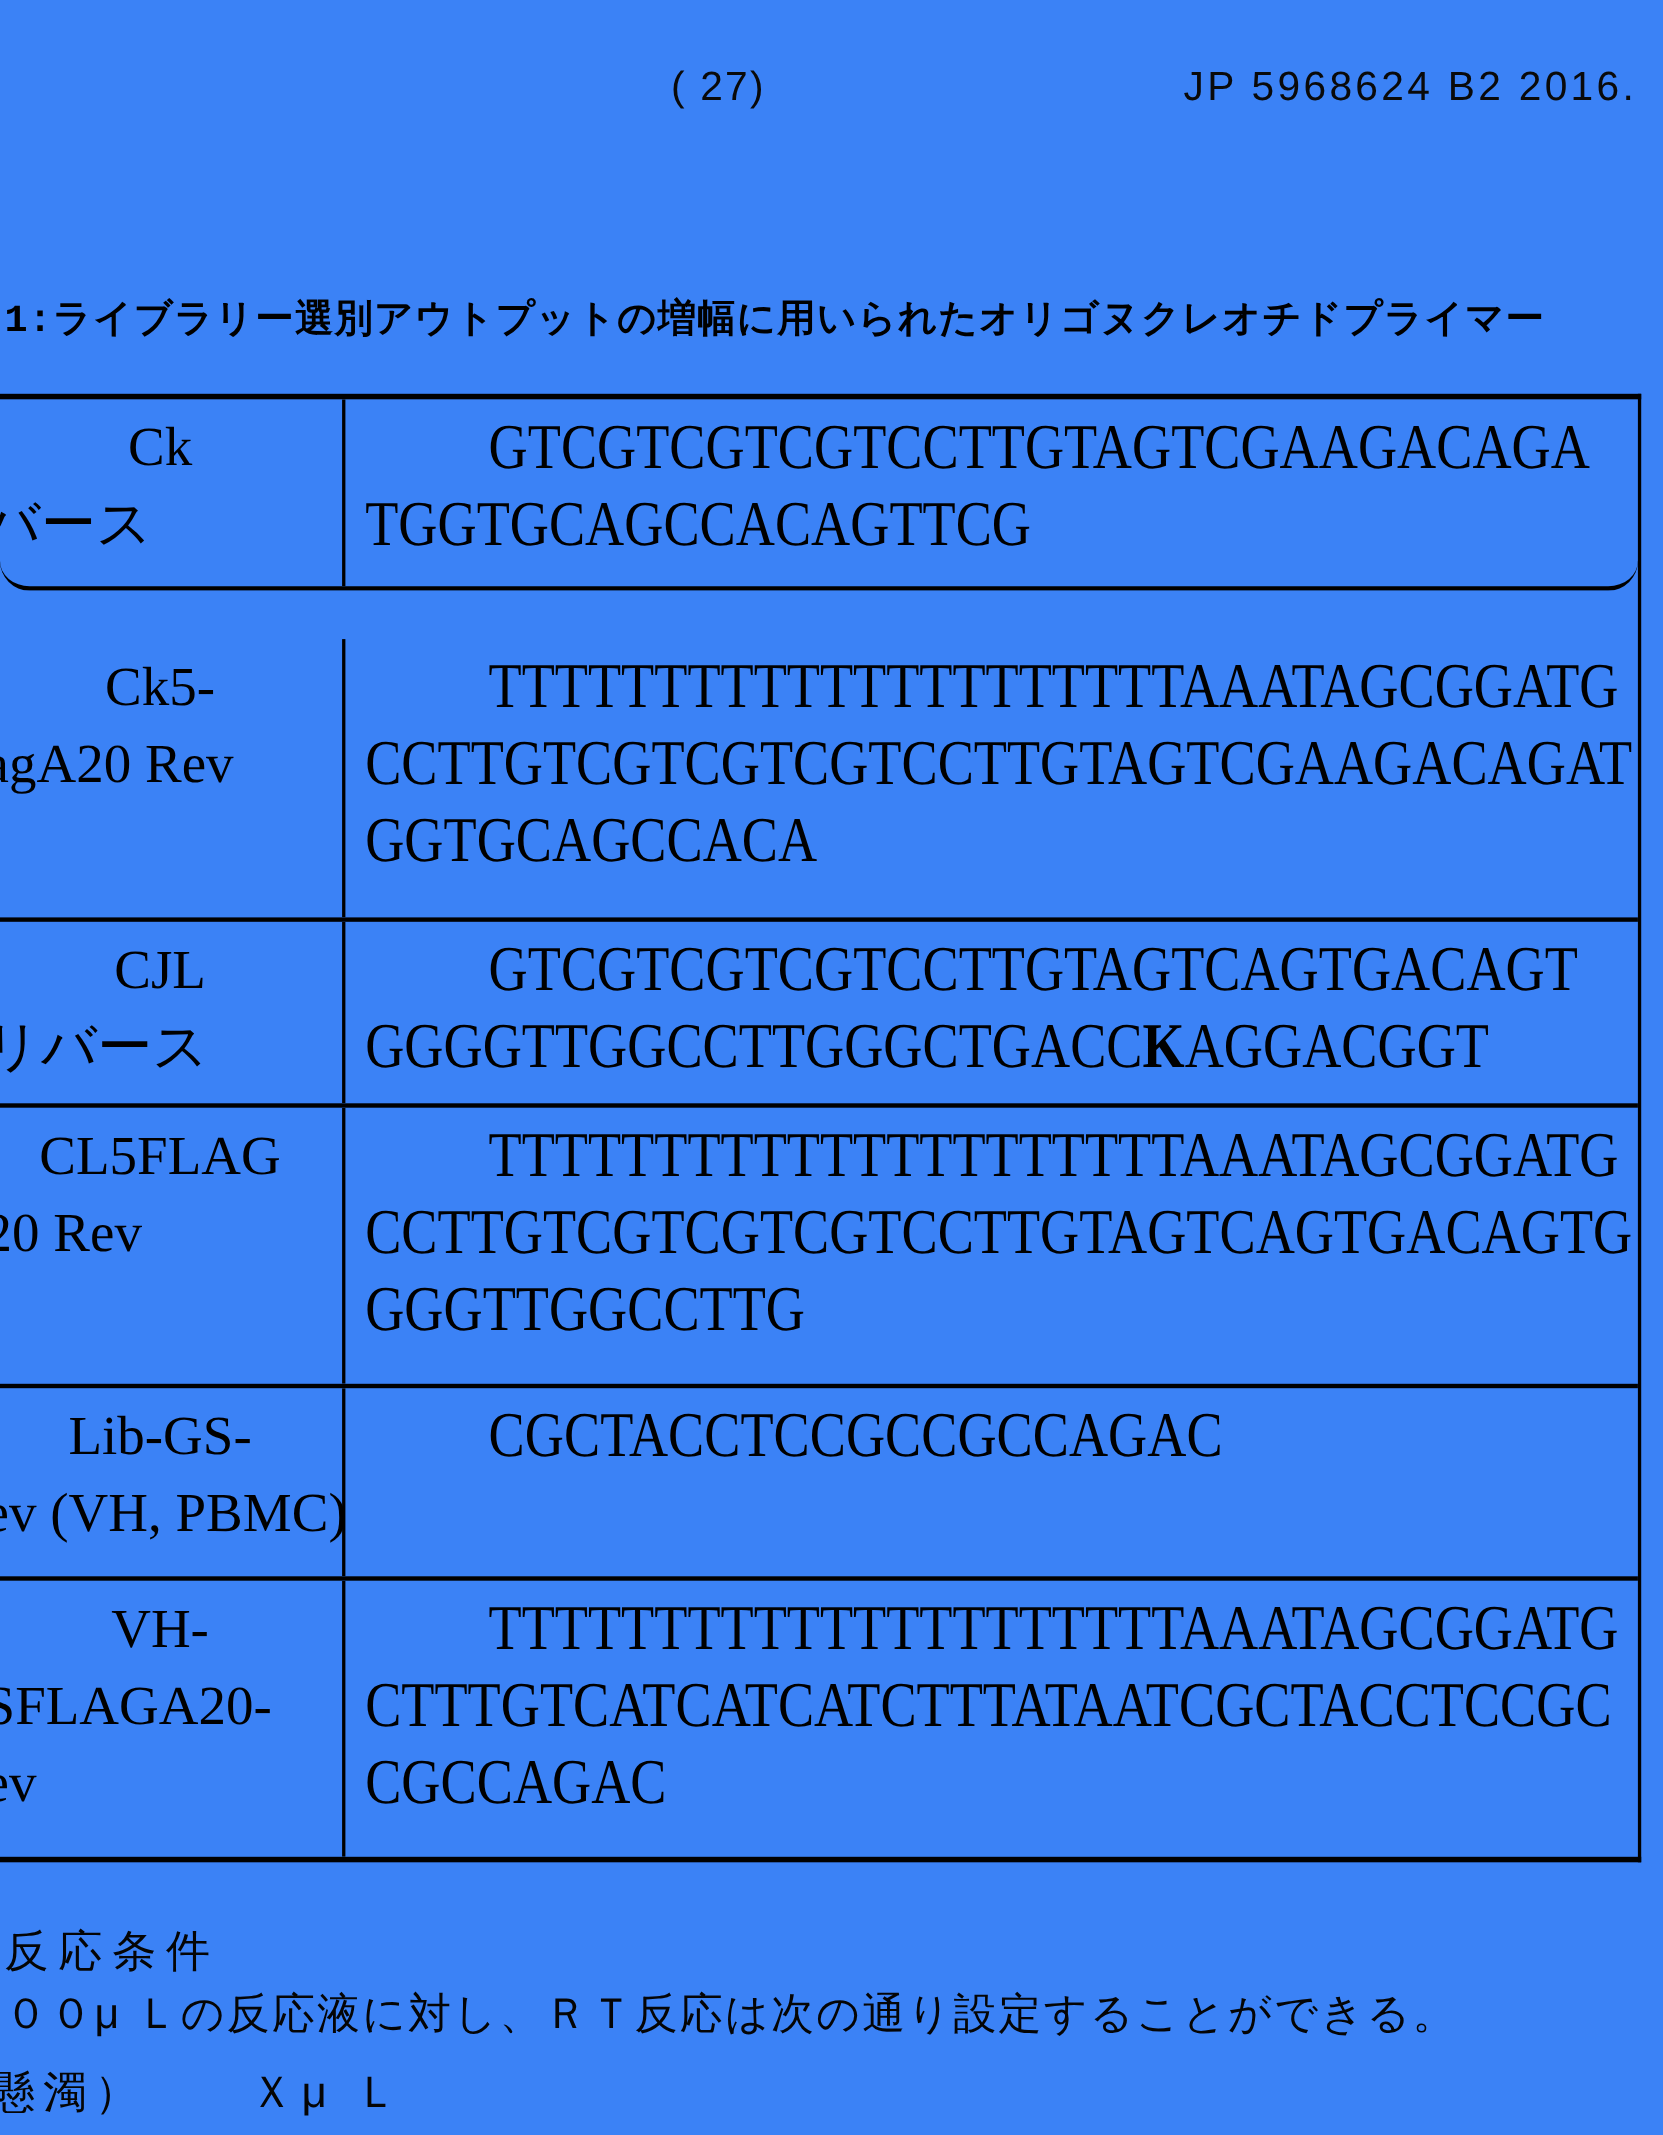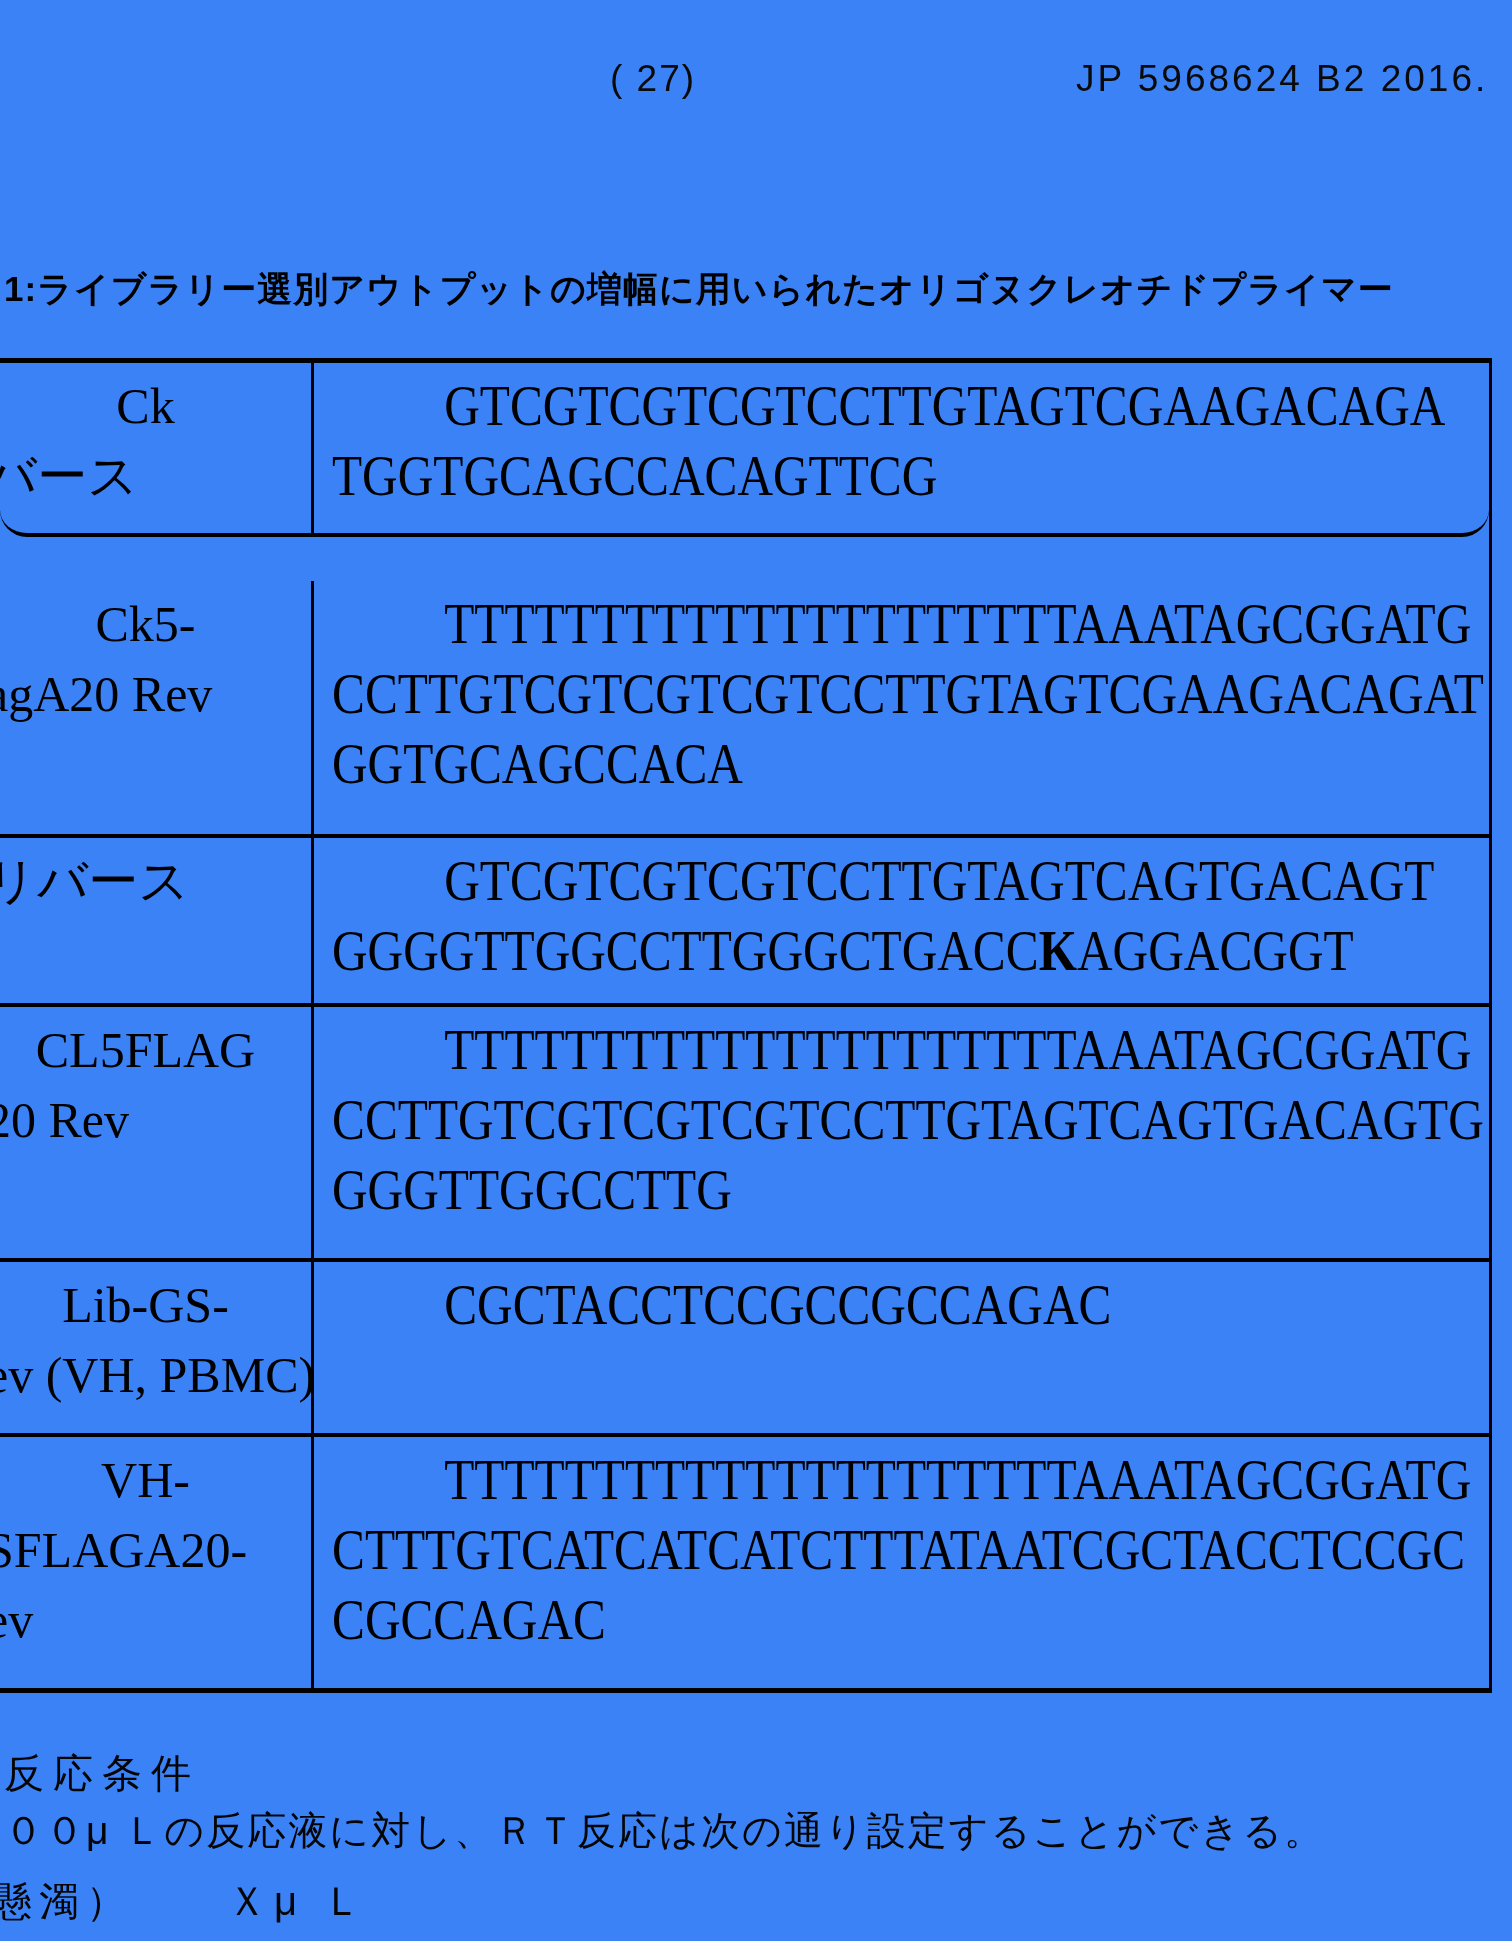--- a/index.html
+++ b/index.html
@@ -28,21 +28,21 @@
     white-space: nowrap;
   }
   #hdr-pageno { left: 610px; letter-spacing: 2px; }
   #hdr-pub    { left: 1076px; letter-spacing: 3px; }
 
   
   #tbl-title {
     position: absolute;
     top: 266px;
     left: 4px;
-    font-family: Liberation Sans, sans-serif;
+    font-family: Liberation Mono, monospace;
     font-size: 35px;
     font-weight: 600;
     letter-spacing: 1px;
     white-space: nowrap;
   }
 
   
   #primer-table {
     position: absolute;
     top: 358px;
@@ -139,20 +139,21 @@
       </div>
       <div class="cell-seq">
         <div class="seq-line seq-first">TTTTTTTTTTTTTTTTTTTTTAAATAGCGGATG</div>
         <div class="seq-line">CCTTGTCGTCGTCGTCCTTGTAGTCGAAGACAGAT</div>
         <div class="seq-line">GGTGCAGCCACA</div>
       </div>
     </div>
 
     <div class="prow rh-c">
       <div class="cell-label">
+        <div class="lbl-line lbl-center">CJL</div>
         <div class="lbl-line lbl-cut">リバース</div>
       </div>
       <div class="cell-seq">
         <div class="seq-line seq-first">GTCGTCGTCGTCCTTGTAGTCAGTGACAGT</div>
         <div class="seq-line"><span>GGGGTTGGCCTTGGGCTGACC</span><span class="seq-bold">K</span><span>AGGACGGT</span></div>
       </div>
     </div>
 
     <div class="prow rh-d">
       <div class="cell-label">

